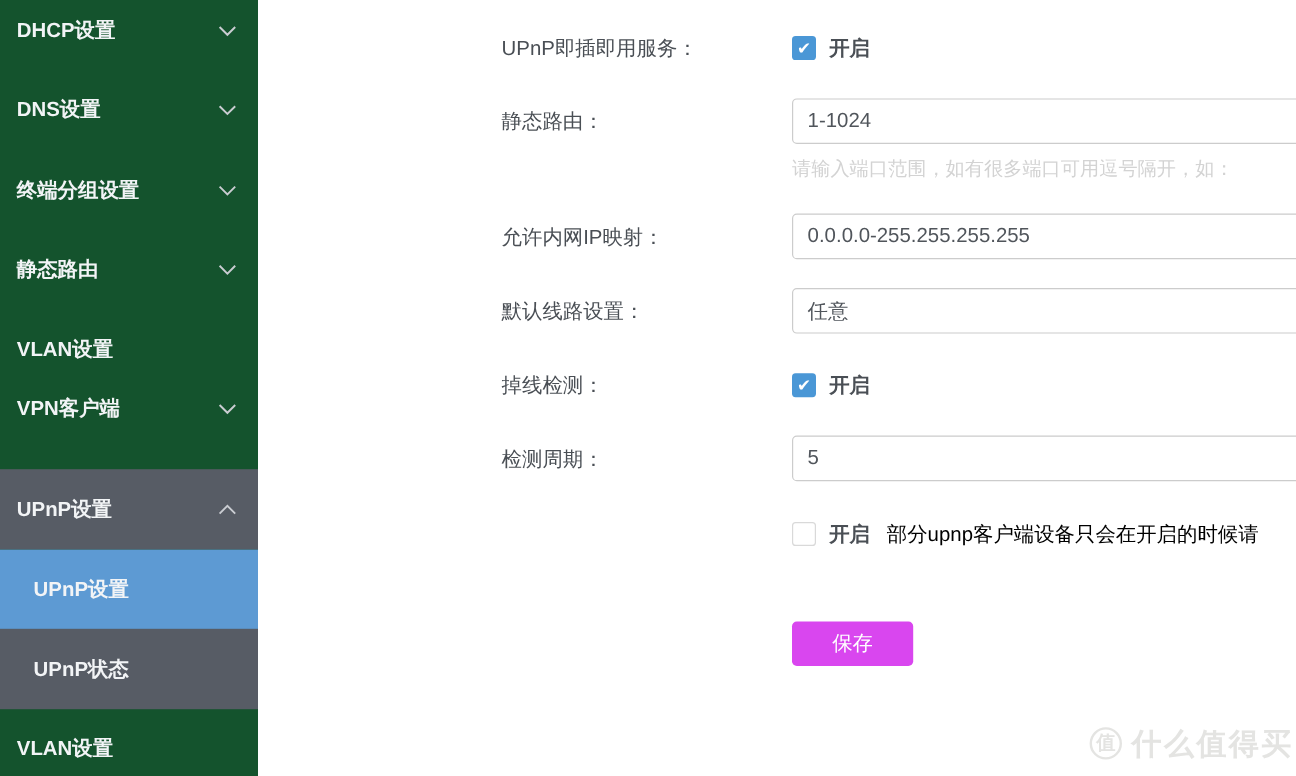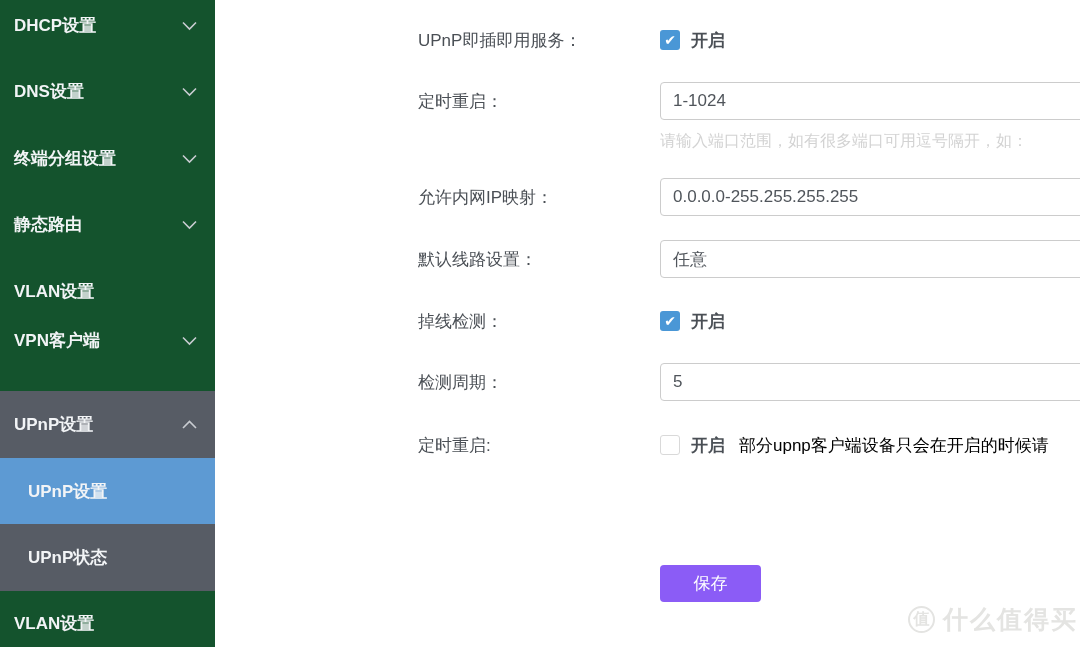--- a/index.html
+++ b/index.html
@@ -36,22 +36,22 @@
     align-items:center; justify-content:center; cursor:pointer; flex:0 0 auto; }
   .checkbox.checked { background:#4a97d6; color:#fff; font-size:14px; }
   .checkbox.unchecked { background:#fff; border:1px solid #d9d9d9; }
   .cb-label { margin-left:11px; font-size:17px; color:#4a4f55; font-weight:600; }
   .hint { font-size:16px; color:#d3d3d3; white-space:nowrap; }
   .inline-hint { margin-left:14px; font-size:17px; color:#000000; white-space:nowrap; }
   .r1 { top:21px; } .r2 { top:82px; } .r3 { top:178px; } .r4 { top:240px; }
   .r5 { top:302px; } .r6 { top:363px; } .r7 { top:426px; }
   .hint-line { position:absolute; left:445px; top:131px; }
   .save-btn { position:absolute; left:445px; top:518px; width:101px; height:37px;
-    background:#8b5cf6; color:#fff; border:none; border-radius:4px; font-size:17px;
-    cursor:pointer; font-family:inherit;margin-top:47px; }
+    background:#d946ef; color:#fff; border:none; border-radius:4px; font-size:17px;
+    cursor:pointer; font-family:inherit; }
 
   
   .watermark { position:absolute; left:693px; top:603px; display:flex;
     align-items:center; color:#e4e4e2; font-weight:bold; }
   .wm-circle { width:27px; height:27px; border:2px solid #e4e4e2; border-radius:50%;
     display:flex; align-items:center; justify-content:center; font-size:16px; }
   .wm-text { margin-left:8px; font-size:25px; letter-spacing:2px; }
 </style>
 </head>
 <body>
@@ -120,21 +120,21 @@
 </div>
 
 <div class="main">
 
   <div class="row-label r1">UPnP即插即用服务：</div>
   <div class="ctrl r1">
     <span class="checkbox checked">✔</span>
     <span class="cb-label">开启</span>
   </div>
 
-  <div class="row-label r2">定时重启：</div>
+  <div class="row-label r2">静态路由：</div>
   <div class="ctrl r2">
     <input class="txt-input" type="text" value="1-1024" style="">
   </div>
   <div class="hint hint-line">请输入端口范围，如有很多端口可用逗号隔开，如：</div>
 
   <div class="row-label r3">允许内网IP映射：</div>
   <div class="ctrl r3">
     <input class="txt-input" type="text" value="0.0.0.0-255.255.255.255" style="">
   </div>
 
@@ -147,21 +147,20 @@
   <div class="ctrl r5">
     <span class="checkbox checked">✔</span>
     <span class="cb-label">开启</span>
   </div>
 
   <div class="row-label r6">检测周期：</div>
   <div class="ctrl r6">
     <input class="txt-input" type="text" value="5" style="">
   </div>
 
-  <div class="row-label r7">定时重启:</div>
   <div class="ctrl r7">
     <span class="checkbox unchecked"></span>
     <span class="cb-label">开启</span>
     <span class="inline-hint">部分upnp客户端设备只会在开启的时候请</span>
   </div>
 
   <button class="save-btn">保存</button>
 
   <div class="watermark">
     <span class="wm-circle">值</span>

